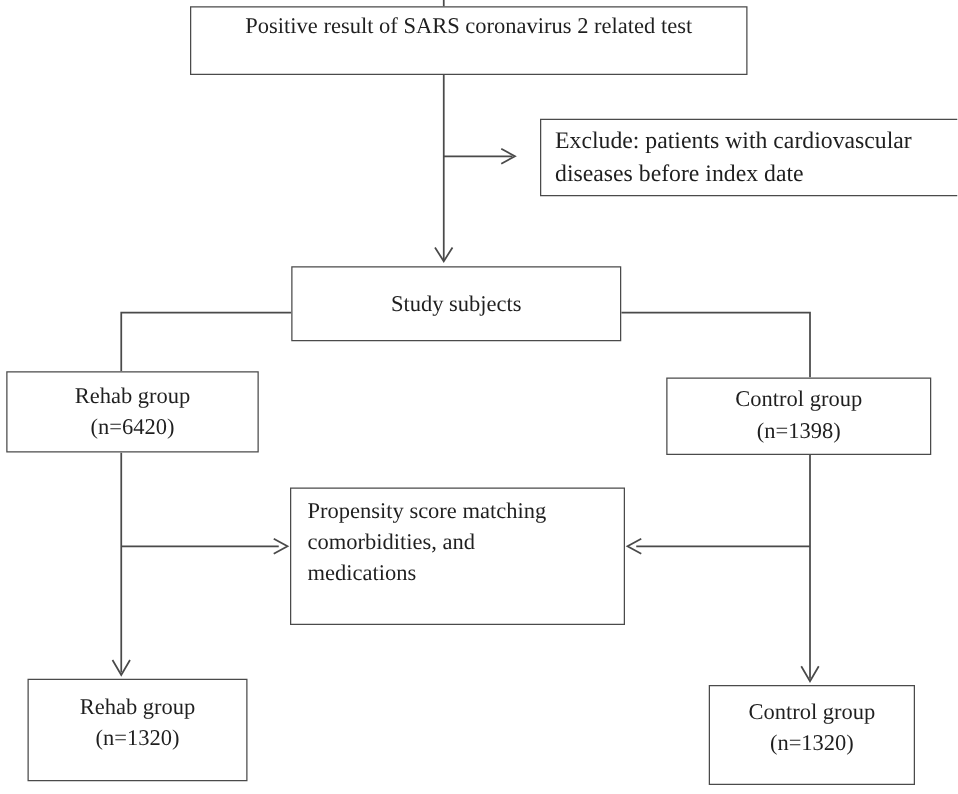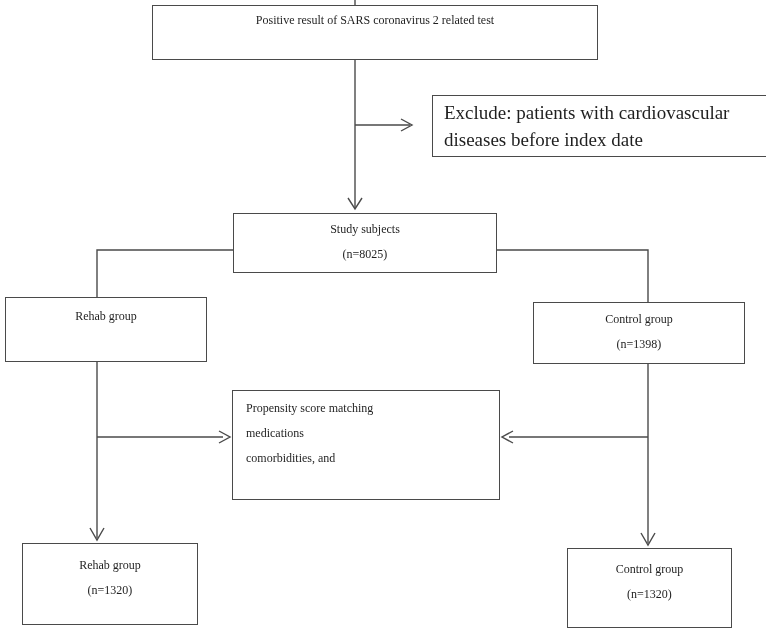--- a/index.html
+++ b/index.html
@@ -28,30 +28,30 @@
   .connectors line {
     stroke: var(--line-color, #4a4a4a);
     stroke-width: 1.4;
     fill: none;
   }
   .node {
     position: absolute;
     box-sizing: border-box;
     border: 1.4px solid var(--border-color, #4a4a4a);
     background: var(--bg-color, #ffffff);
-    font-size: 12px;
+    font-size: 18px;
     line-height: 25px;
     text-align: center;
   }
   .node .line {
     white-space: nowrap;
   }
   .node-positive-test   { left: 152px; top: 5px;   width: 446px; height: 55px; padding-top: 2px; line-height: 24px; }
   .node-exclude         { left: 432px; top: 95px;  width: 368px; height: 62px; text-align: left; padding: 3px 6px 0 11px; font-size: 19px; line-height: 27px; }
-  .node-study-subjects  { left: 233px; top: 213px; width: 264px; height: 60px; padding-top: 3px; }
+  .node-study-subjects  { left: 233px; top: 213px; width: 264px; height: 60px; padding-top: 17px; }
   .node-rehab-group     { left: 5px;   top: 297px; width: 202px; height: 65px; padding-top: 6px; }
   .node-control-group   { left: 533px; top: 302px; width: 212px; height: 62px; padding-top: 4px; }
   .node-psm             { left: 232px; top: 390px; width: 268px; height: 110px; text-align: left; padding: 5px 6px 0 13px; }
   .node-rehab-matched   { left: 22px;  top: 543px; width: 176px; height: 82px; padding-top: 9px; }
   .node-control-matched { left: 567px; top: 548px; width: 165px; height: 80px; padding-top: 8px; }
 </style>
 </head>
 <body>
 
 <div class="stage">
@@ -87,36 +87,36 @@
     <div class="line">Positive result of SARS coronavirus 2 related test</div>
   </div>
 
   <div class="node node-exclude">
     <div class="line">Exclude: patients with cardiovascular</div>
     <div class="line">diseases before index date</div>
   </div>
 
   <div class="node node-study-subjects">
     <div class="line">Study subjects</div>
-    <div class="line">(n=8025)</div>
   </div>
 
   <div class="node node-rehab-group">
     <div class="line">Rehab group</div>
+    <div class="line">(n=6420)</div>
   </div>
 
   <div class="node node-control-group">
     <div class="line">Control group</div>
     <div class="line">(n=1398)</div>
   </div>
 
   <div class="node node-psm">
     <div class="line">Propensity score matching</div>
+    <div class="line">comorbidities, and</div>
     <div class="line">medications</div>
-    <div class="line">comorbidities, and</div>
   </div>
 
   <div class="node node-rehab-matched">
     <div class="line">Rehab group</div>
     <div class="line">(n=1320)</div>
   </div>
 
   <div class="node node-control-matched">
     <div class="line">Control group</div>
     <div class="line">(n=1320)</div>

